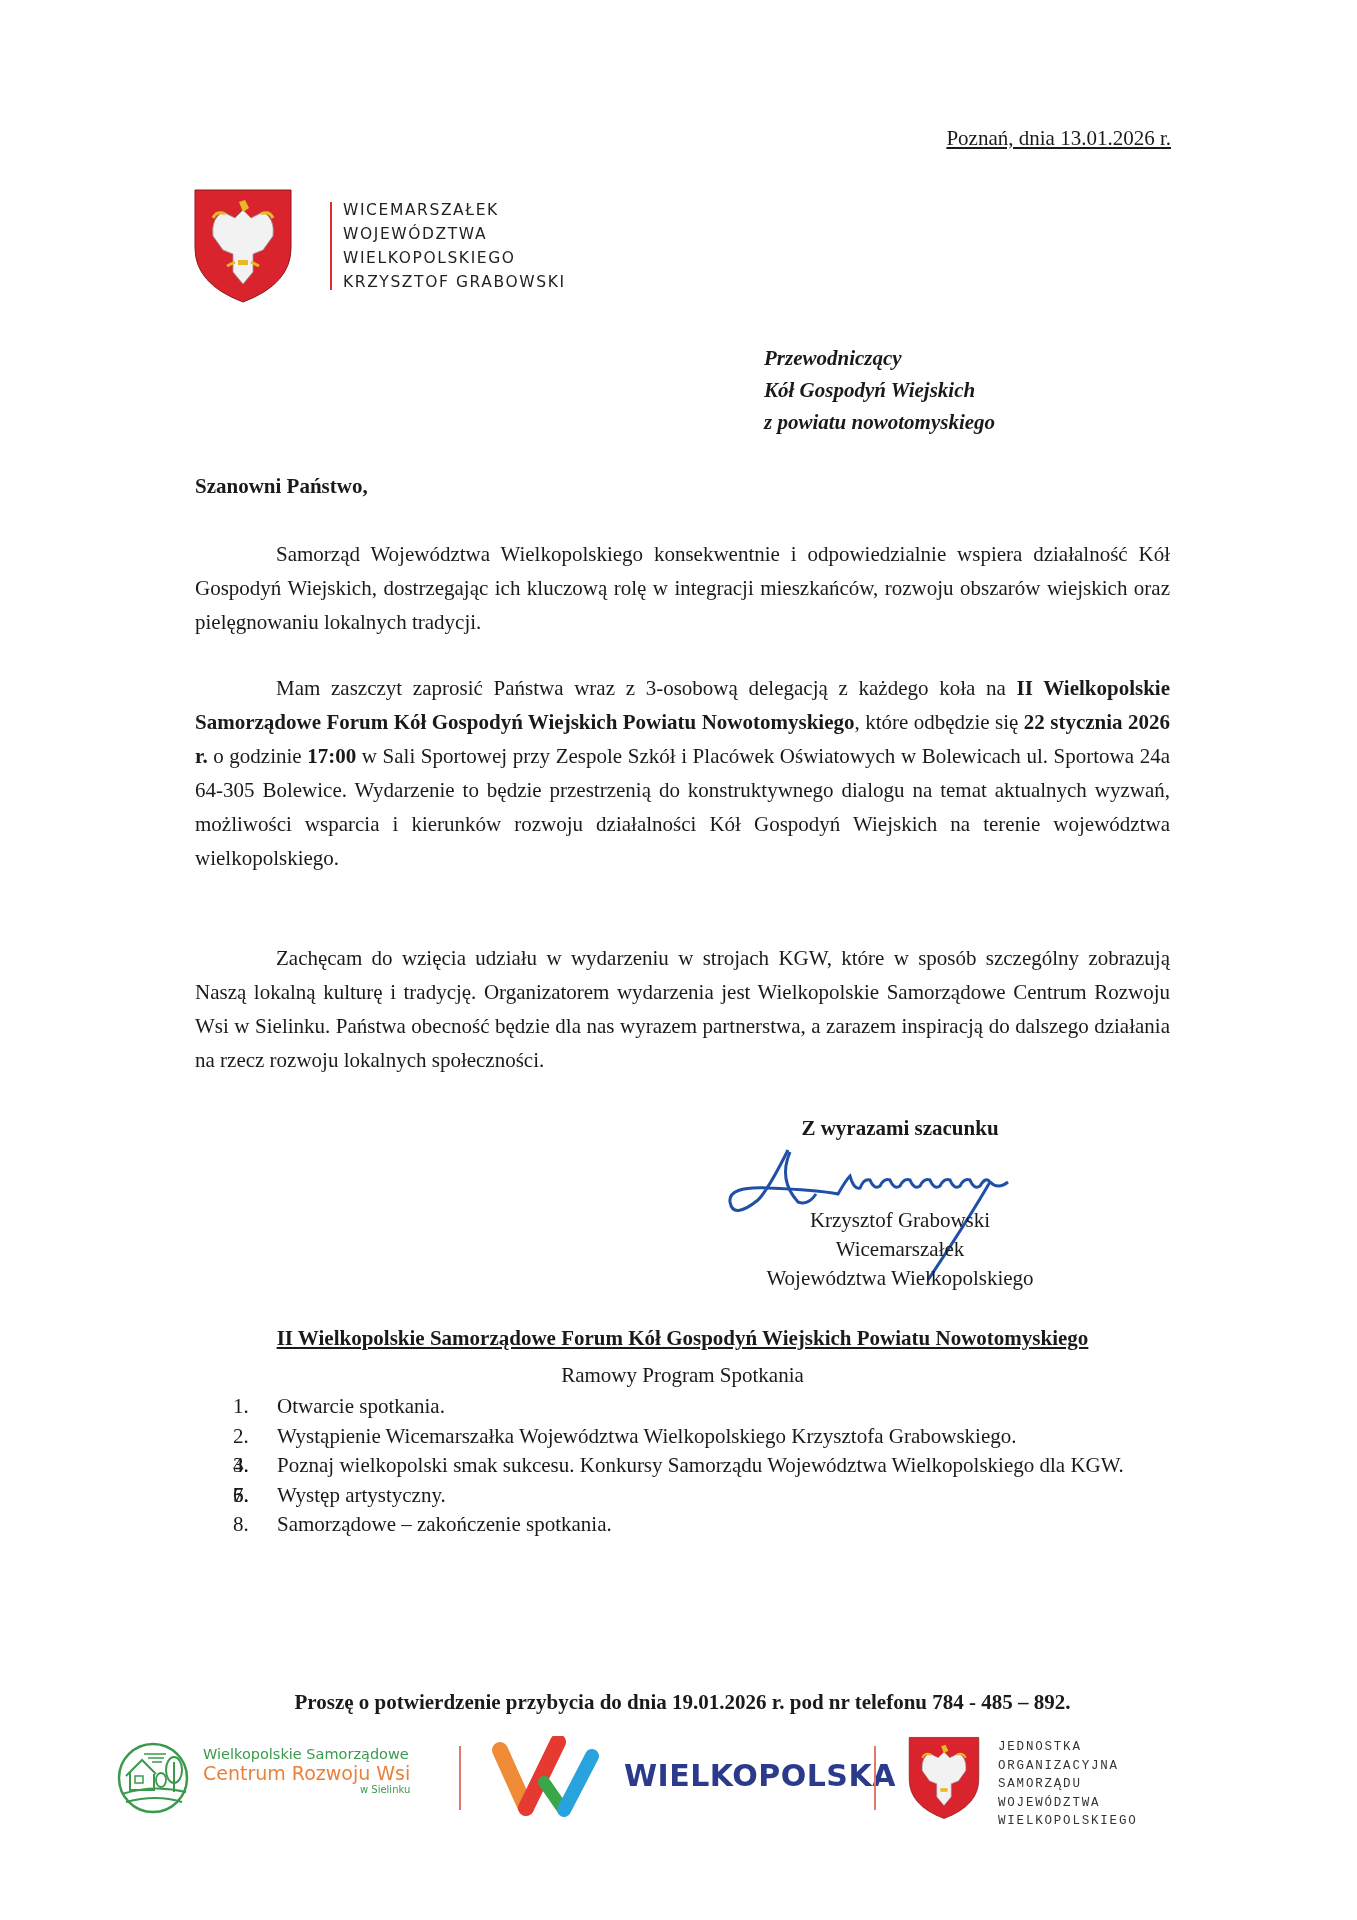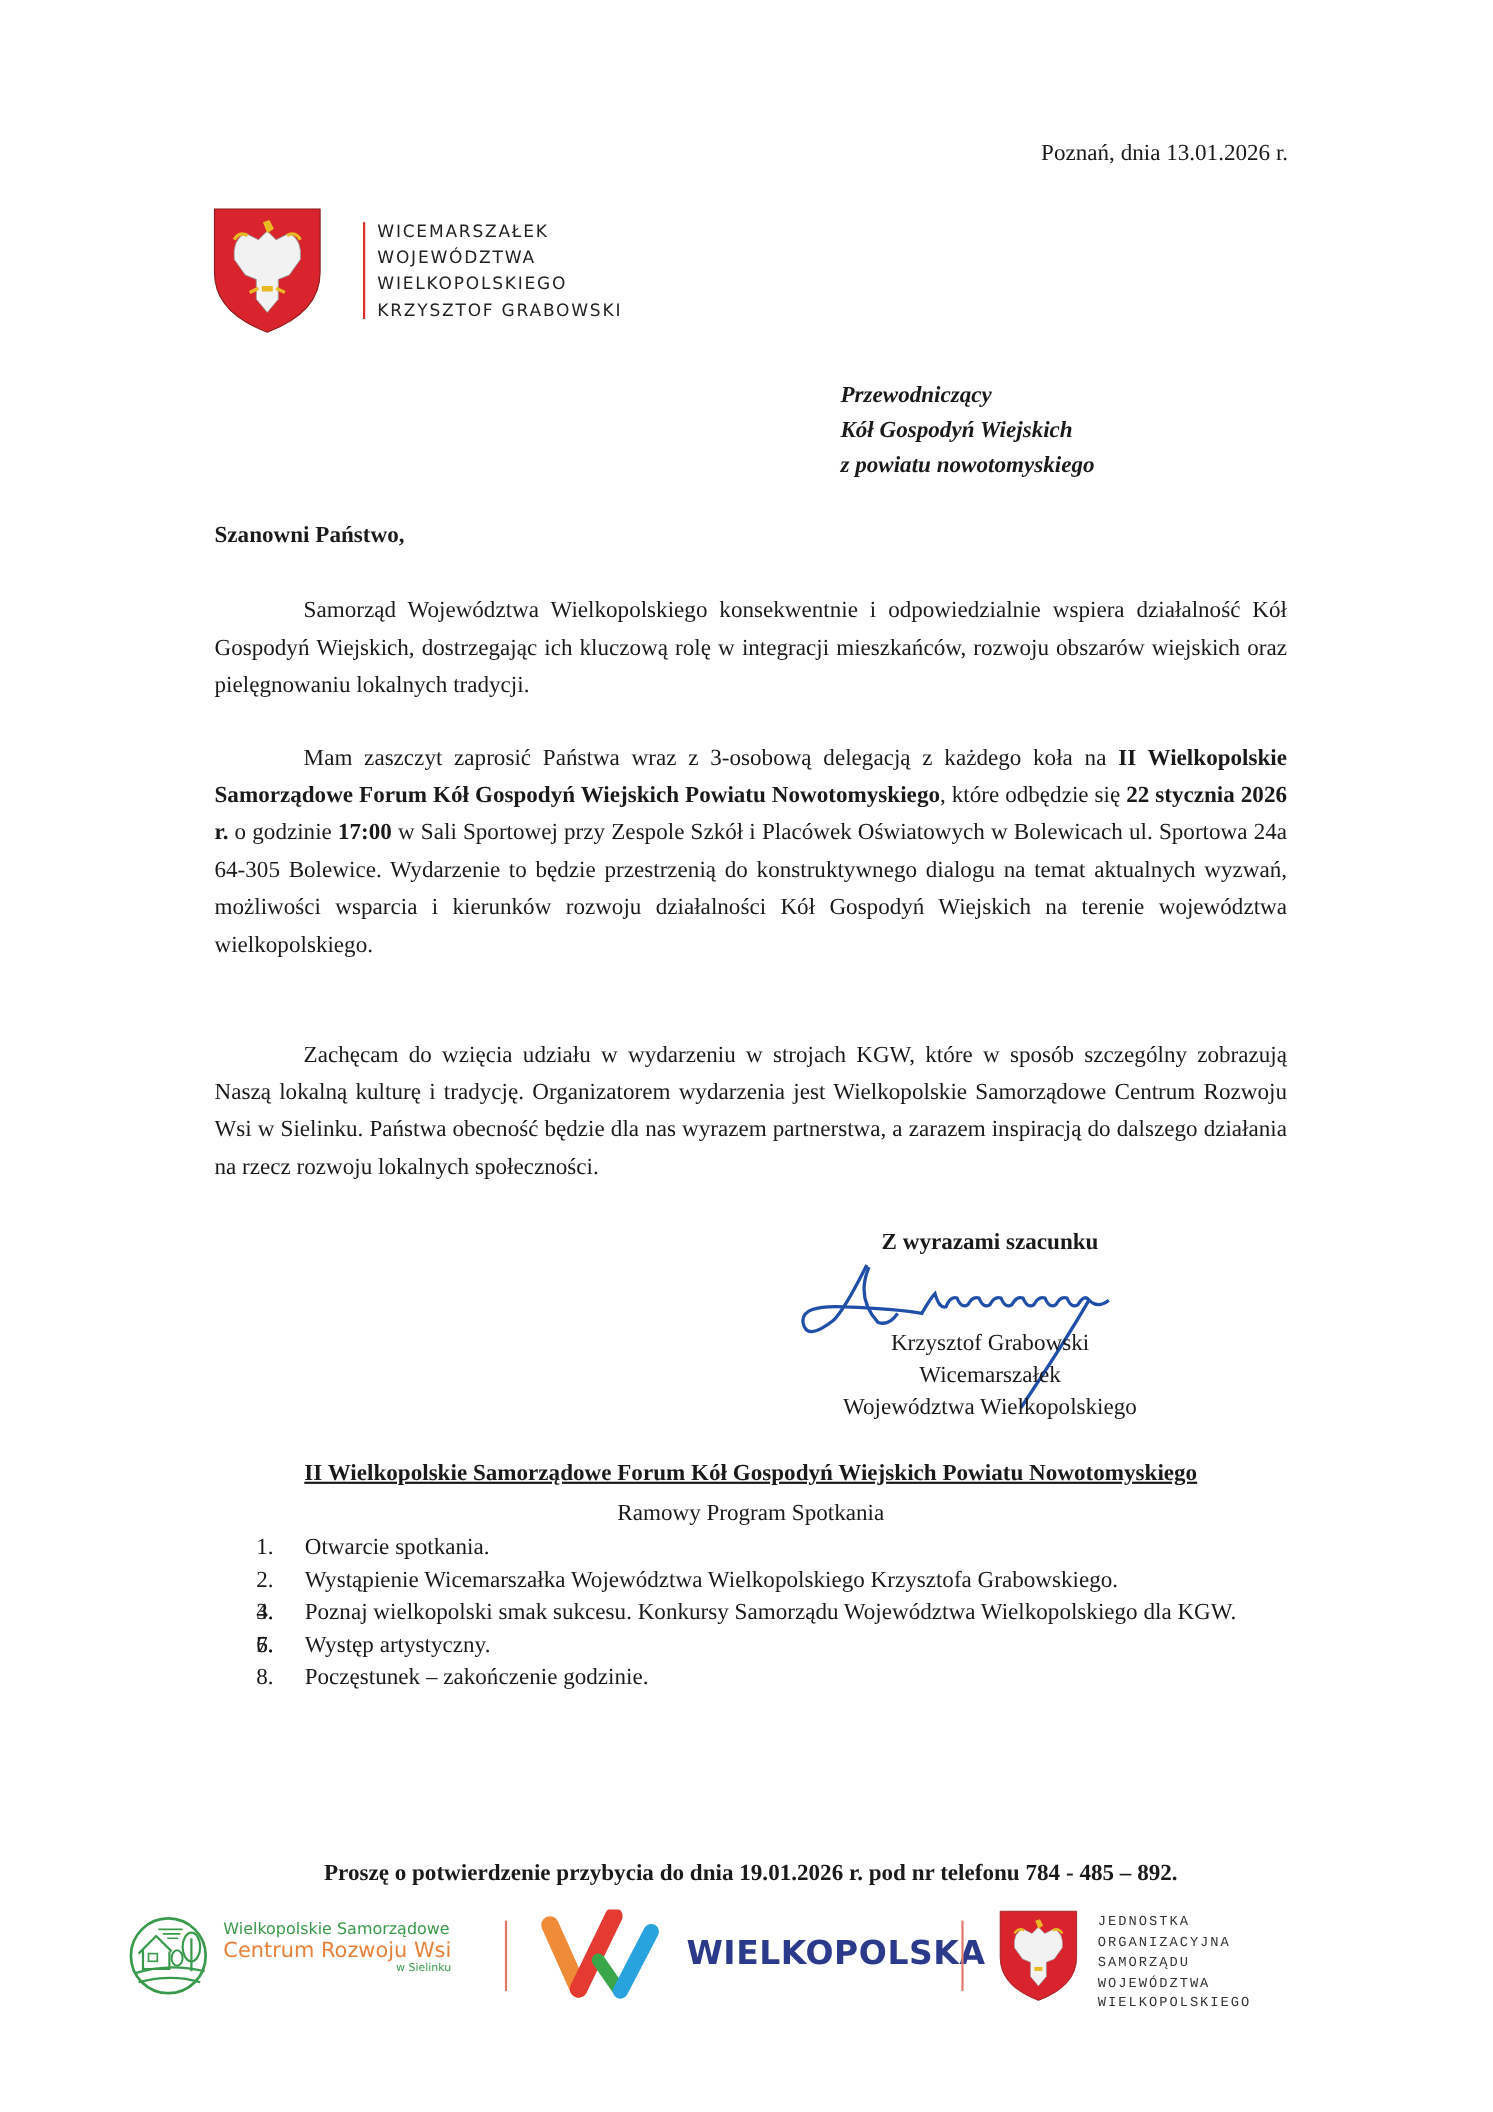--- a/index.html
+++ b/index.html
@@ -1,19 +1,19 @@
 <!DOCTYPE html>
 <html><head>
 <meta charset="utf-8">
 <style>
   html, body { margin: 0; padding: 0; background: #ffffff; }
   body { width: 1357px; height: 1920px; position: relative; overflow: hidden;
          font-family: "Liberation Serif", "DejaVu Serif", serif; color: #1a1a1a; }
   .abs { position: absolute; }
-  .date { right: 186px; top: 126px; font-size: 21px; }
+  .date { right: 186px; top: 126px; font-size: 21px; text-decoration: underline; }
   .hdr-logo { left: 193px; top: 188px; width: 420px; height: 116px; }
   .hdr-logo .sep { position: absolute; left: 137px; top: 14px; width: 2px; height: 88px; background: #d9302b; }
   .hdr-logo .lines { position: absolute; left: 150px; top: 10px; font-family: "DejaVu Sans", sans-serif;
                      font-size: 15.5px; letter-spacing: 1.6px; line-height: 24px; color: #222; }
   .recipient { left: 764px; top: 342px; font-size: 21px; font-weight: bold; line-height: 32px; font-style: italic; }
   .salutation { left: 195px; top: 474px; font-size: 21px; font-weight: bold; }
   .body { left: 195px; width: 975px; font-size: 21px; line-height: 34px; text-align: justify; text-indent: 81px; }
   .p1 { top: 537px; }
   .p2 { top: 671px; }
   .p3 { top: 941px; }
@@ -97,21 +97,21 @@
 <div class="abs prog-sub">Ramowy Program Spotkania</div>
 
 <ol class="abs prog-list">
   <li><span class="num">1.</span><span>Otwarcie spotkania.</span></li>
   <li><span class="num">2.</span><span>Wystąpienie Wicemarszałka Województwa Wielkopolskiego Krzysztofa Grabowskiego.</span></li>
   <li><span class="num">3.</span></li>
   <li><span class="num">4.</span><span>Poznaj wielkopolski smak sukcesu. Konkursy Samorządu Województwa Wielkopolskiego dla KGW.</span></li>
   <li><span class="num">5.</span></li>
   <li><span class="num">6.</span></li>
   <li><span class="num">7.</span><span>Występ artystyczny.</span></li>
-  <li><span class="num">8.</span><span>Poczęstunek – zakończenie godzinie.</span></li>
+  <li><span class="num">8.</span><span>Samorządowe – zakończenie spotkania.</span></li>
 </ol>
 
 <div class="abs confirm">Proszę o potwierdzenie przybycia do dnia 19.01.2026 r. pod nr telefonu 784 - 485 – 892.</div>
 
 <div class="abs footer">
   <svg style="position:absolute;left:116px;top:4px" width="74" height="76" viewBox="0 0 74 76">
     <circle cx="37" cy="38" r="34" fill="none" stroke="#3a9a4c" stroke-width="2.5"></circle>
     <path d="M10 36 L26 20 L40 34 M14 32 V50 H38 V34" fill="none" stroke="#3a9a4c" stroke-width="2"></path>
     <rect x="19" y="36" width="8" height="7" fill="none" stroke="#3a9a4c" stroke-width="1.5"></rect>
     <path d="M28 14 H50 M32 18 H48 M36 22 H46" stroke="#3a9a4c" stroke-width="1.5"></path>

